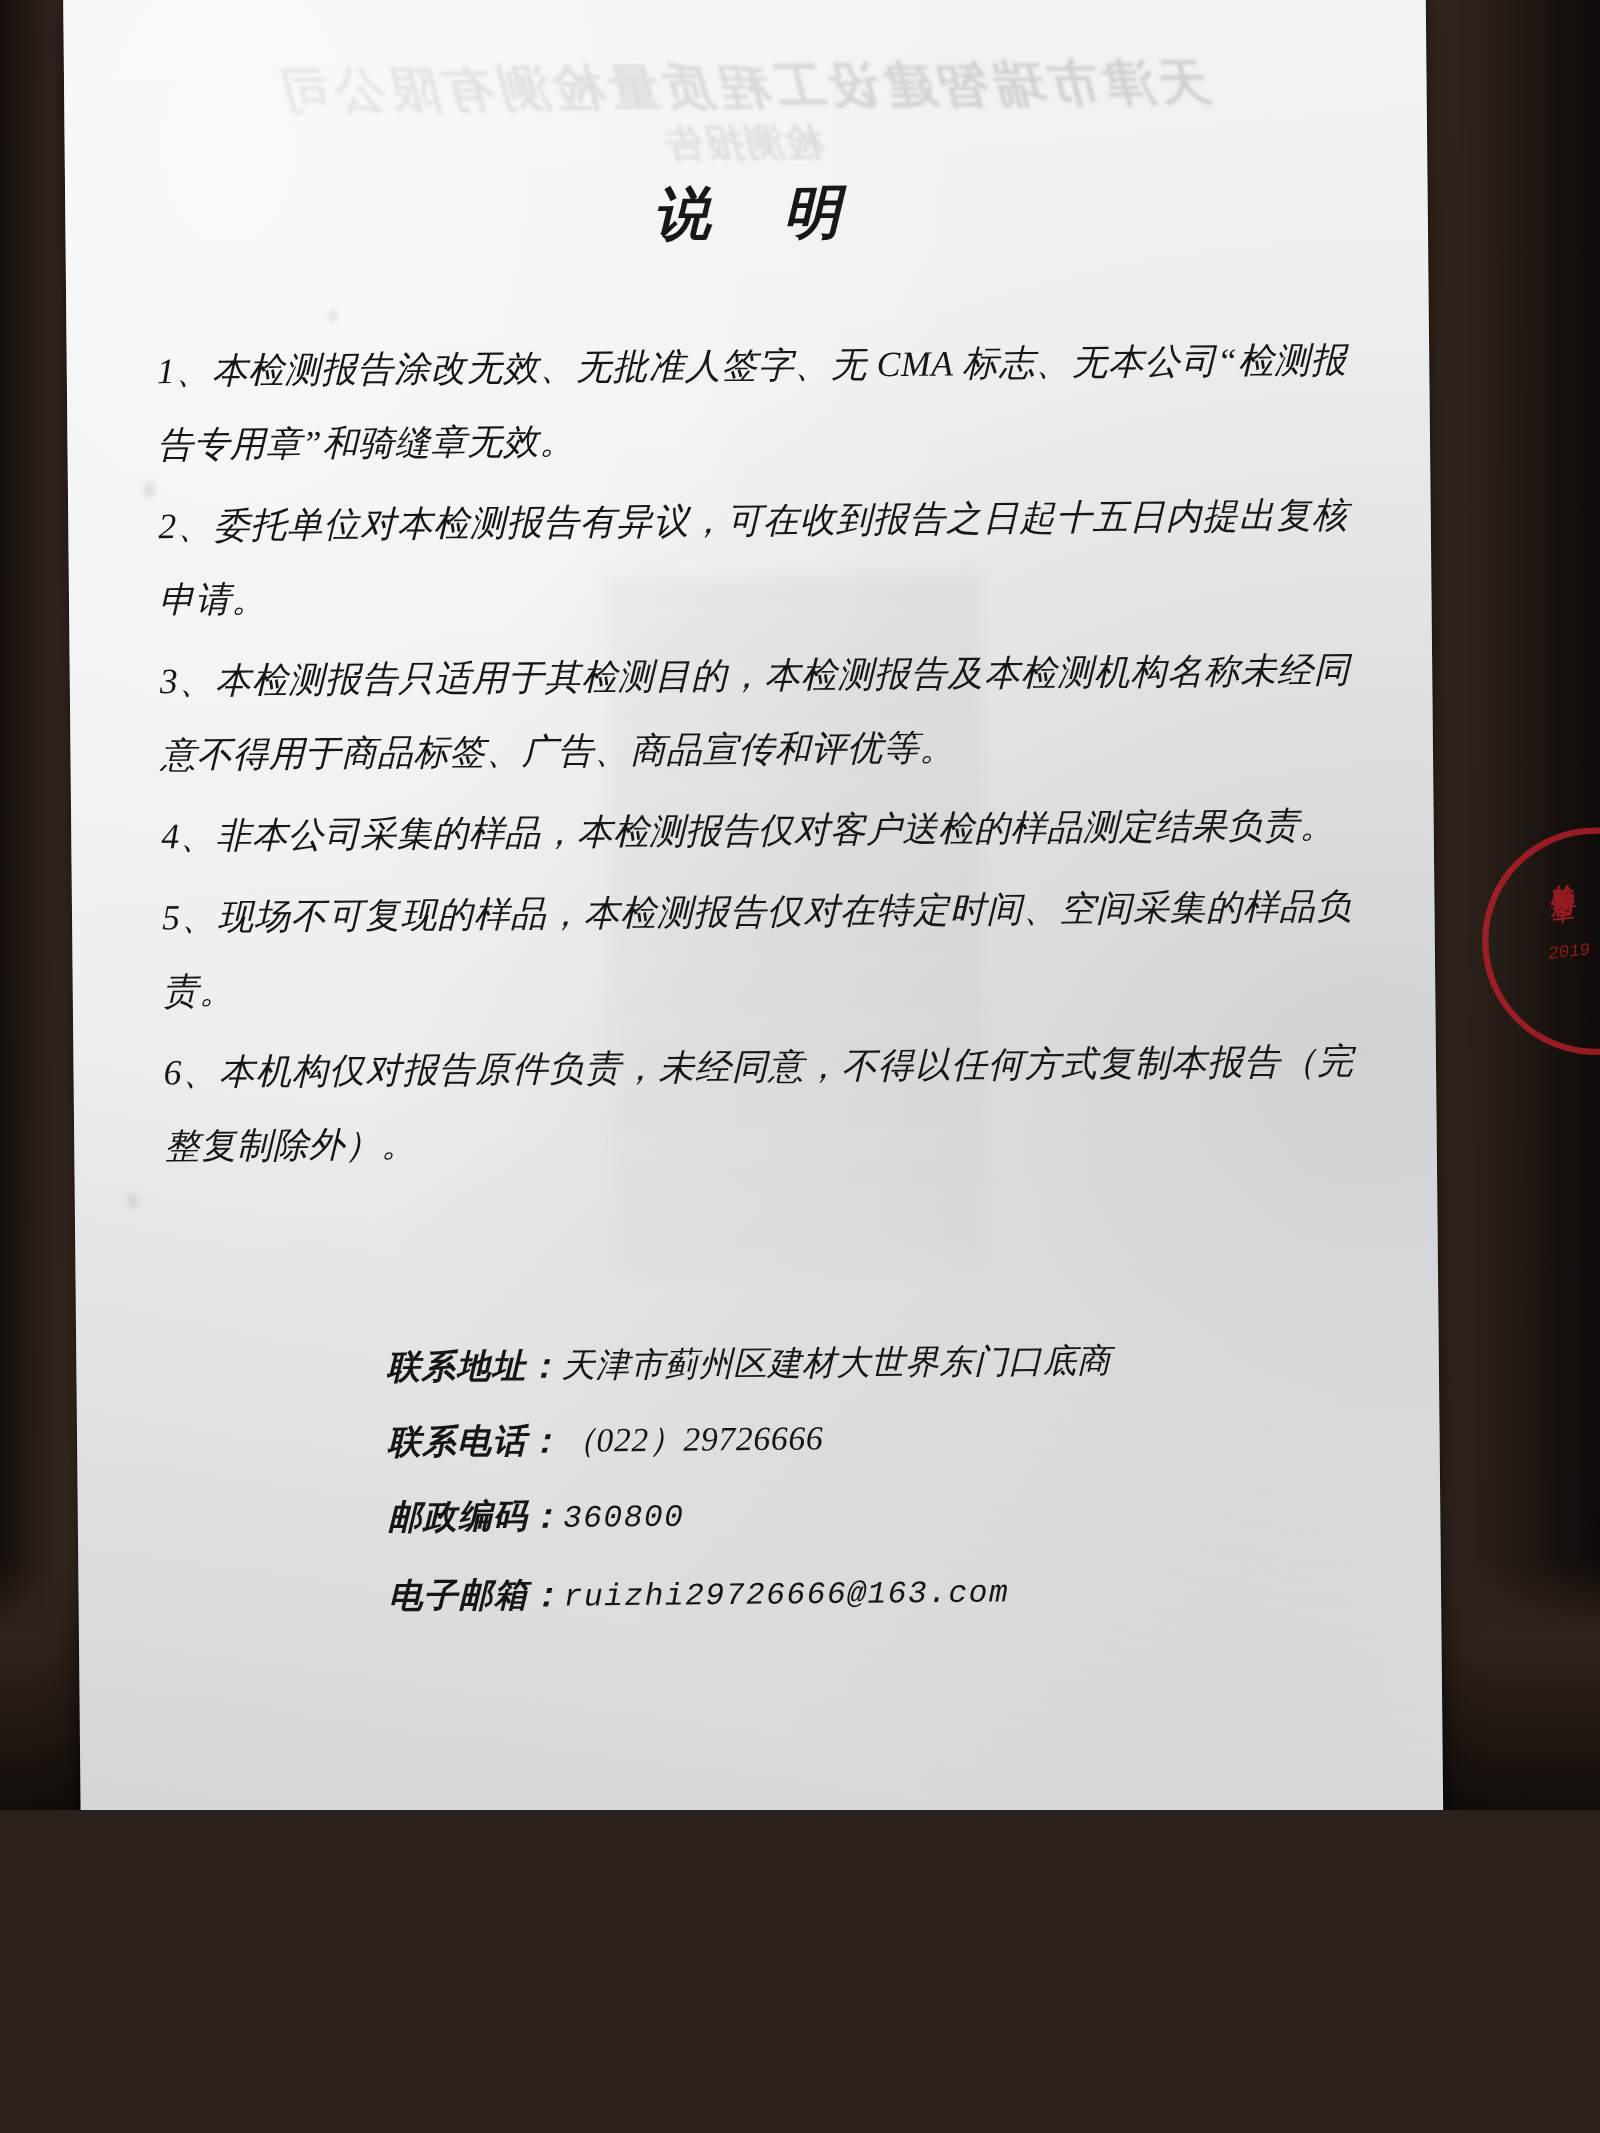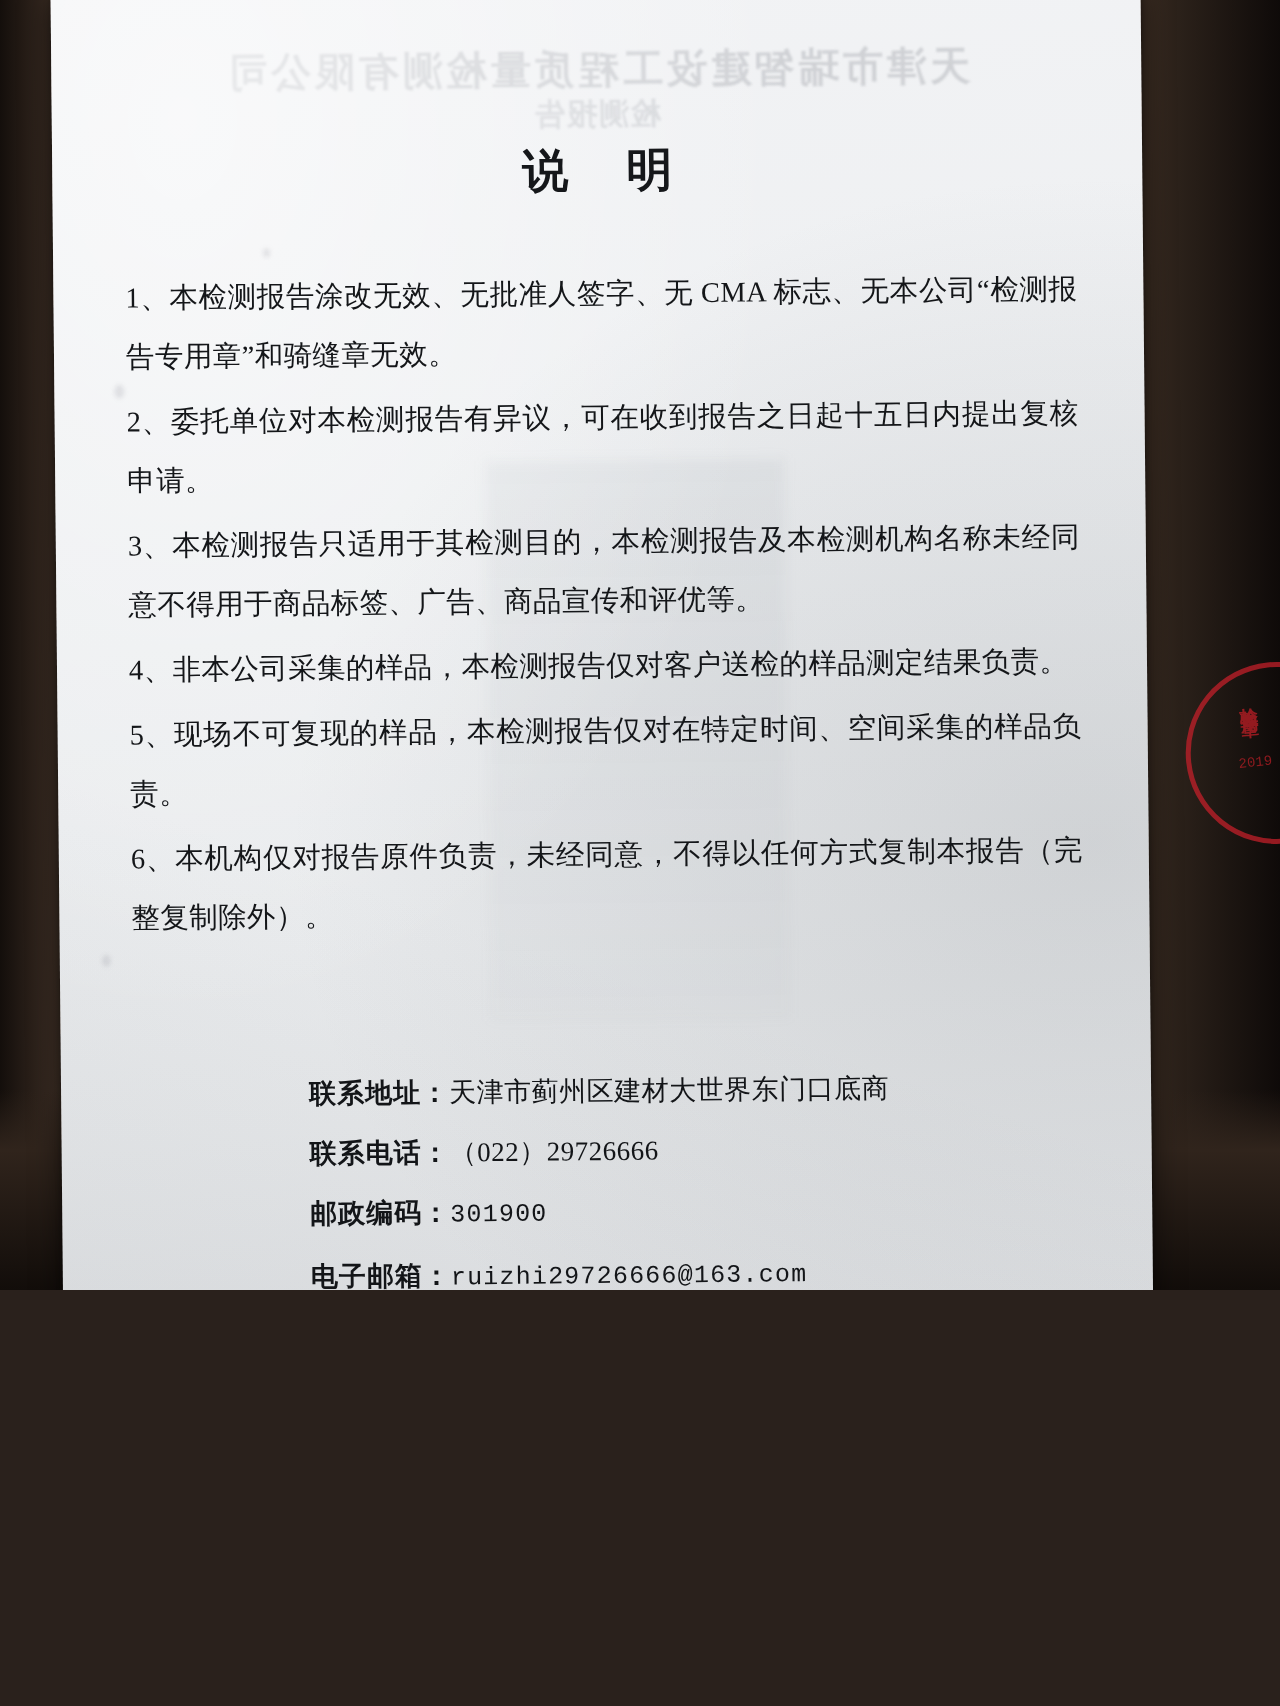--- a/index.html
+++ b/index.html
@@ -3,24 +3,25 @@
 <meta charset="utf-8">
 <style>
   html, body {
     margin: 0;
     padding: 0;
     background: #2a211c;
   }
   #page {
     position: relative;
     width: 1280px;
-    height: 1290px;
+    height: 1448px;
     overflow: hidden;
     background: radial-gradient(ellipse at 30% 20%, #4a3a2e 0%, #33271f 45%, #241b15 100%);
     font-family: "Liberation Serif", "DejaVu Serif", serif;
+    font-style: italic;
   }
   
   #desk-left {
     position: absolute;
     left: 0; top: 0;
     width: 90px; height: 1706px;
     background: linear-gradient(90deg, #120d0a 0%, #3a2c23 60%, #50402f 100%);
     opacity: .95;
   }
   #desk-right {
@@ -230,21 +231,21 @@
       </div>
 
       <div class="contact">
         <div class="contact-row">
           <span class="contact-label">联系地址：</span><span class="contact-value">天津市蓟州区建材大世界东门口底商</span>
         </div>
         <div class="contact-row">
           <span class="contact-label">联系电话：</span><span class="contact-value">（022）29726666</span>
         </div>
         <div class="contact-row">
-          <span class="contact-label">邮政编码：</span><span class="contact-value mono">301900</span>
+          <span class="contact-label">邮政编码：</span><span class="contact-value mono">360800</span>
         </div>
         <div class="contact-row">
           <span class="contact-label">电子邮箱：</span><span class="contact-value mono">ruizhi29726666@163.com</span>
         </div>
       </div>
 
     </div>
   </div>
 
   <div id="chop">

